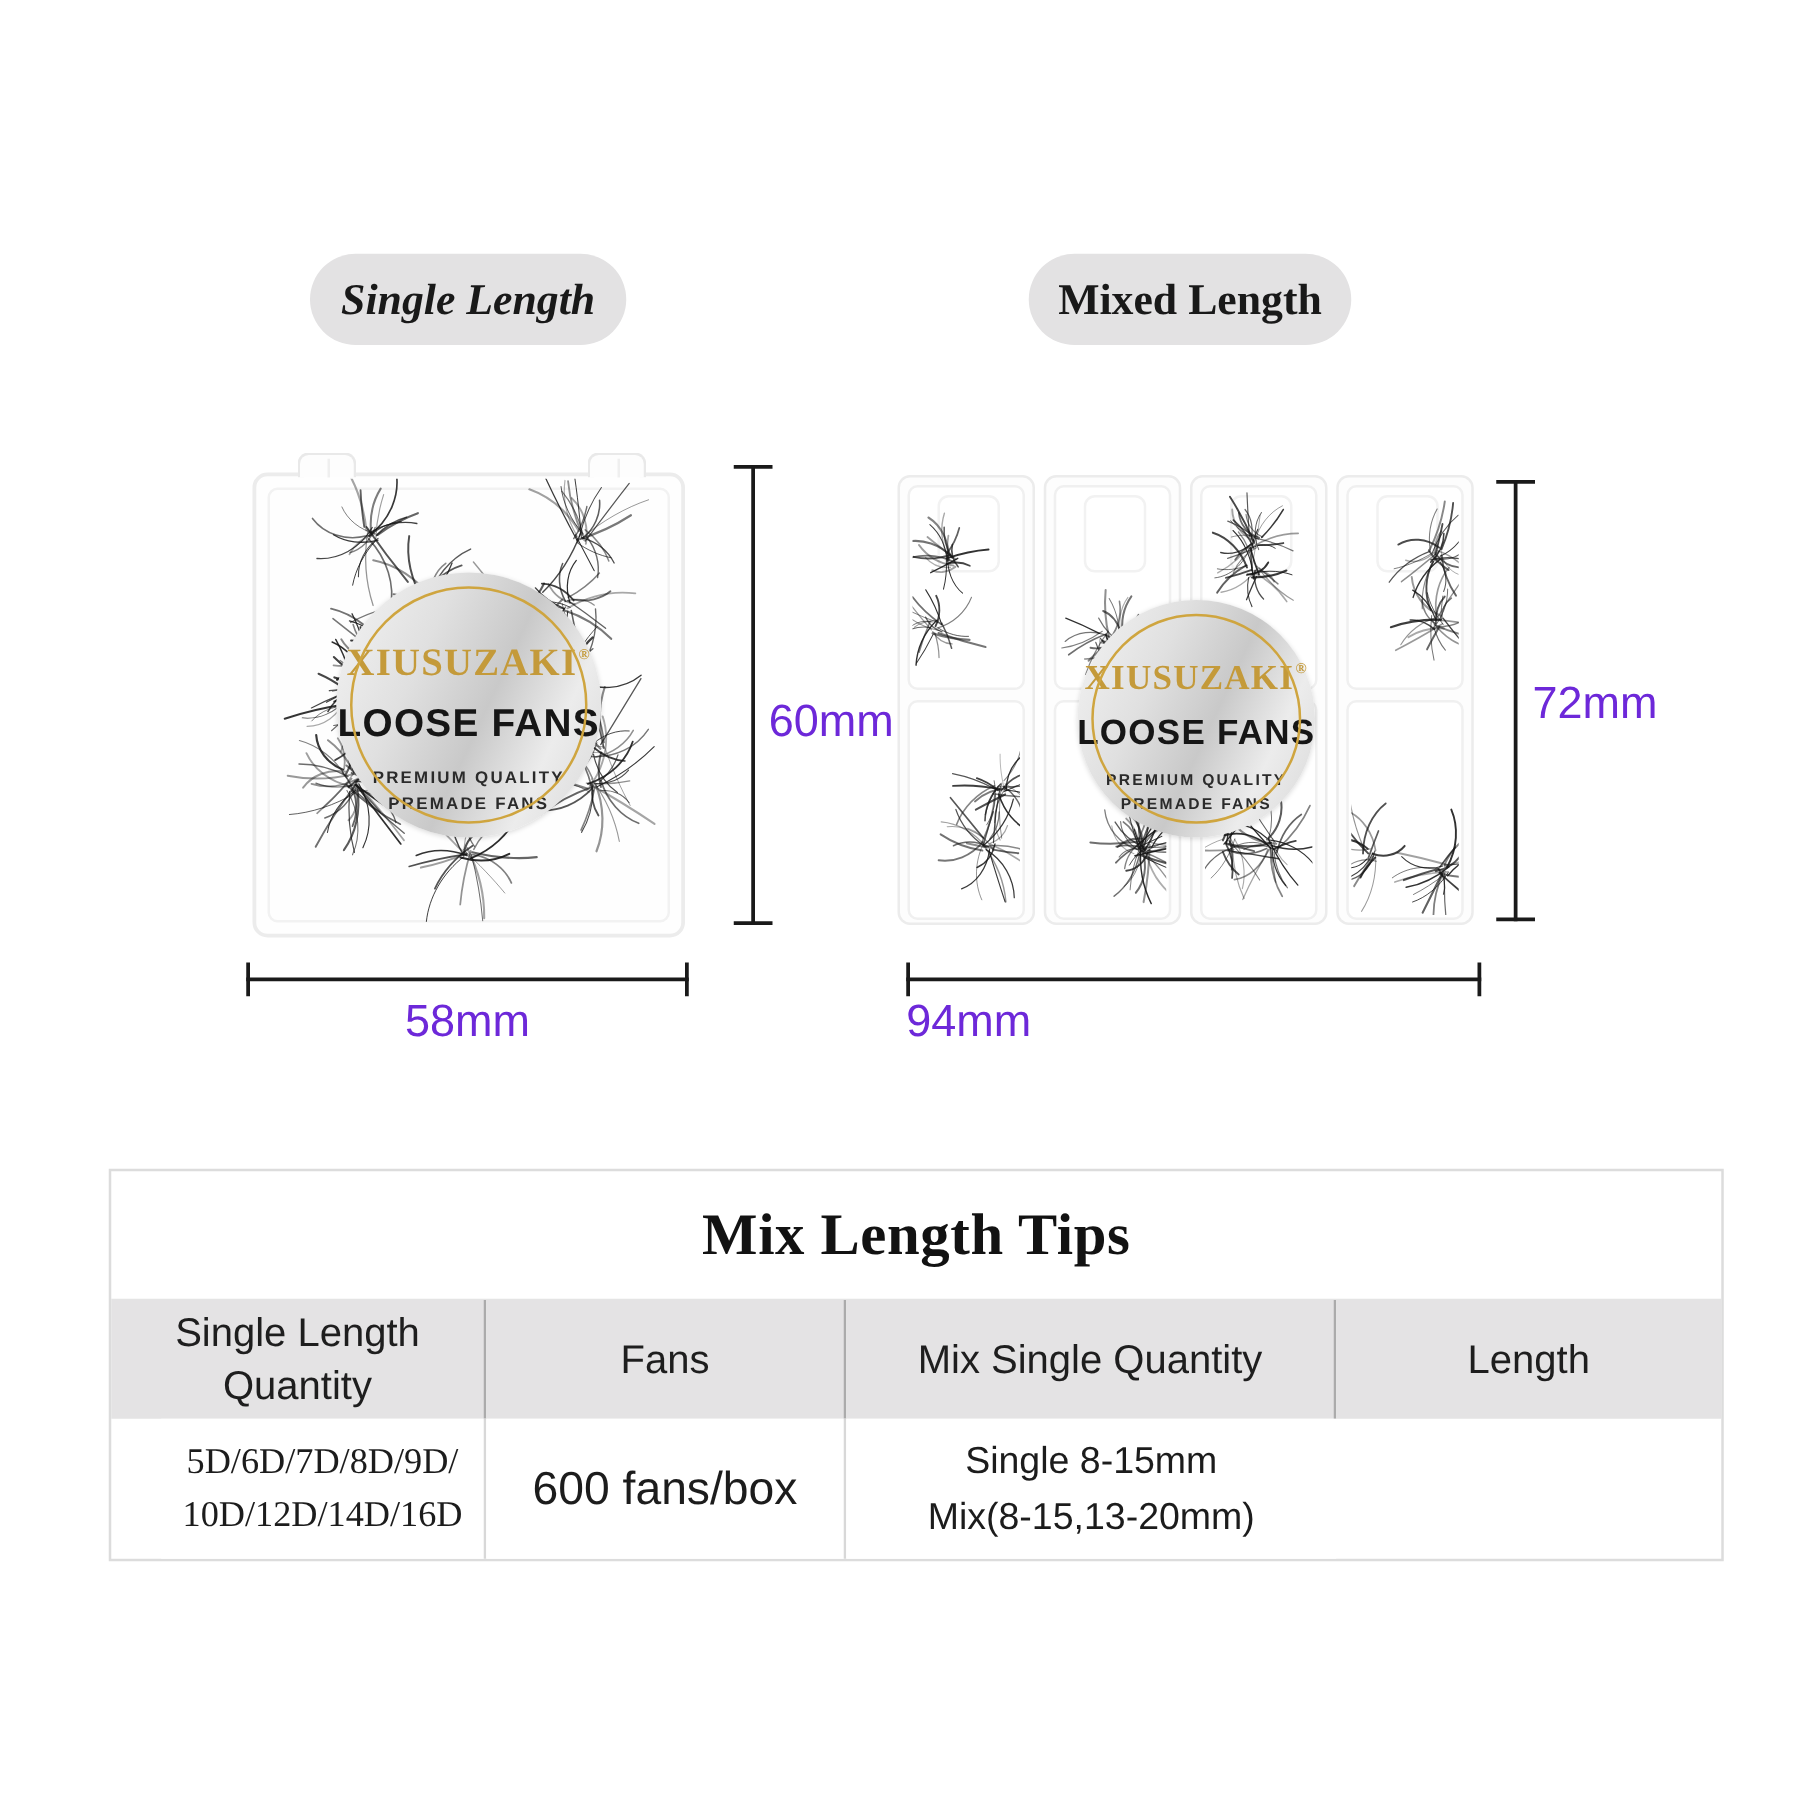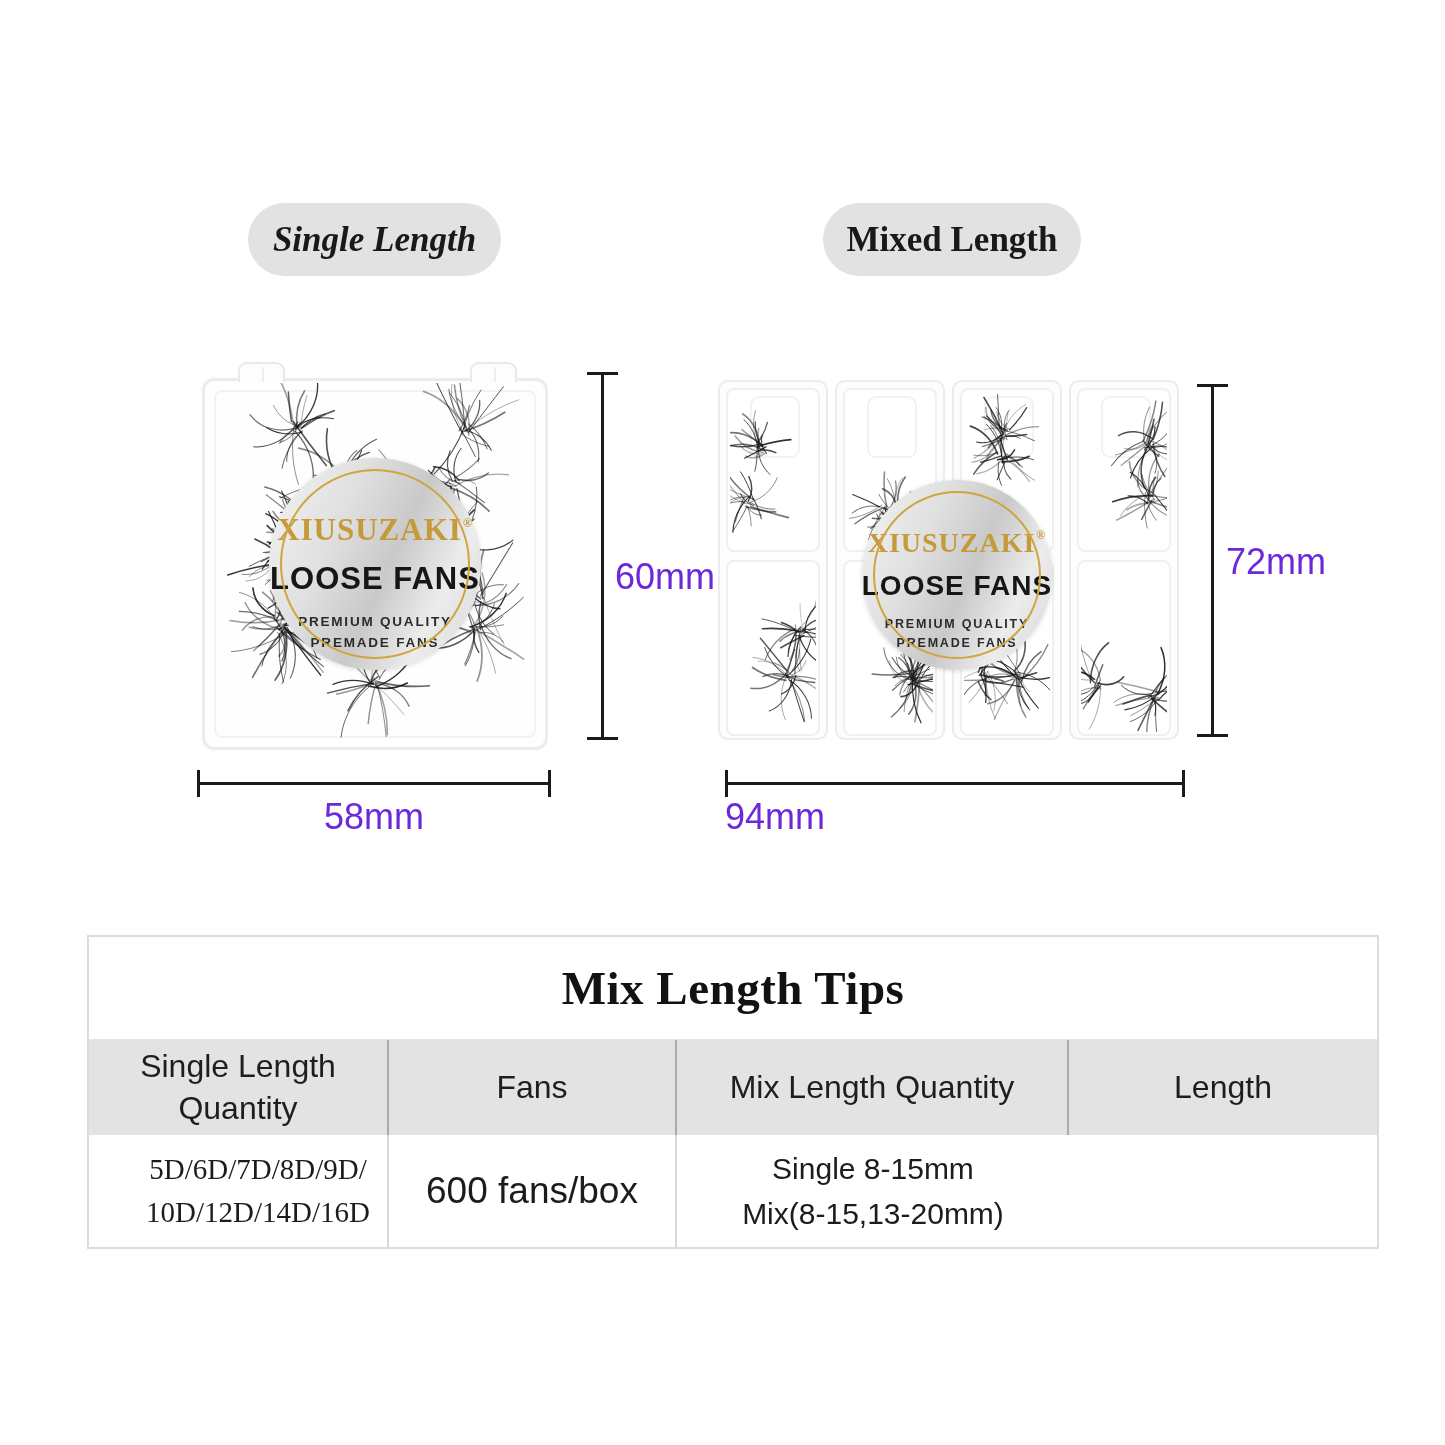--- a/index.html
+++ b/index.html
@@ -886,21 +886,21 @@
   <div class="dimv" id="dim-72"></div>
   <div class="dim-label" id="dim-72-label">72mm</div>
   <div class="dimh" id="dim-94"></div>
   <div class="dim-label" id="dim-94-label">94mm</div>
 
   <div id="tips">
     <div class="tips-title-row">Mix Length Tips</div>
     <div class="tips-grid">
       <div class="th">Single Length Quantity</div>
       <div class="th">Fans</div>
-      <div class="th">Mix Length Quantity</div>
+      <div class="th">Mix Single Quantity</div>
       <div class="th last">Length</div>
 
       <div class="td serif">
         <span class="one-line">5D/6D/7D/8D/9D/</span>
         <span class="one-line">10D/12D/14D/16D</span>
       </div>
       <div class="td">
         <span class="one-line big">600 fans/box</span>
       </div>
       <div class="td last">

